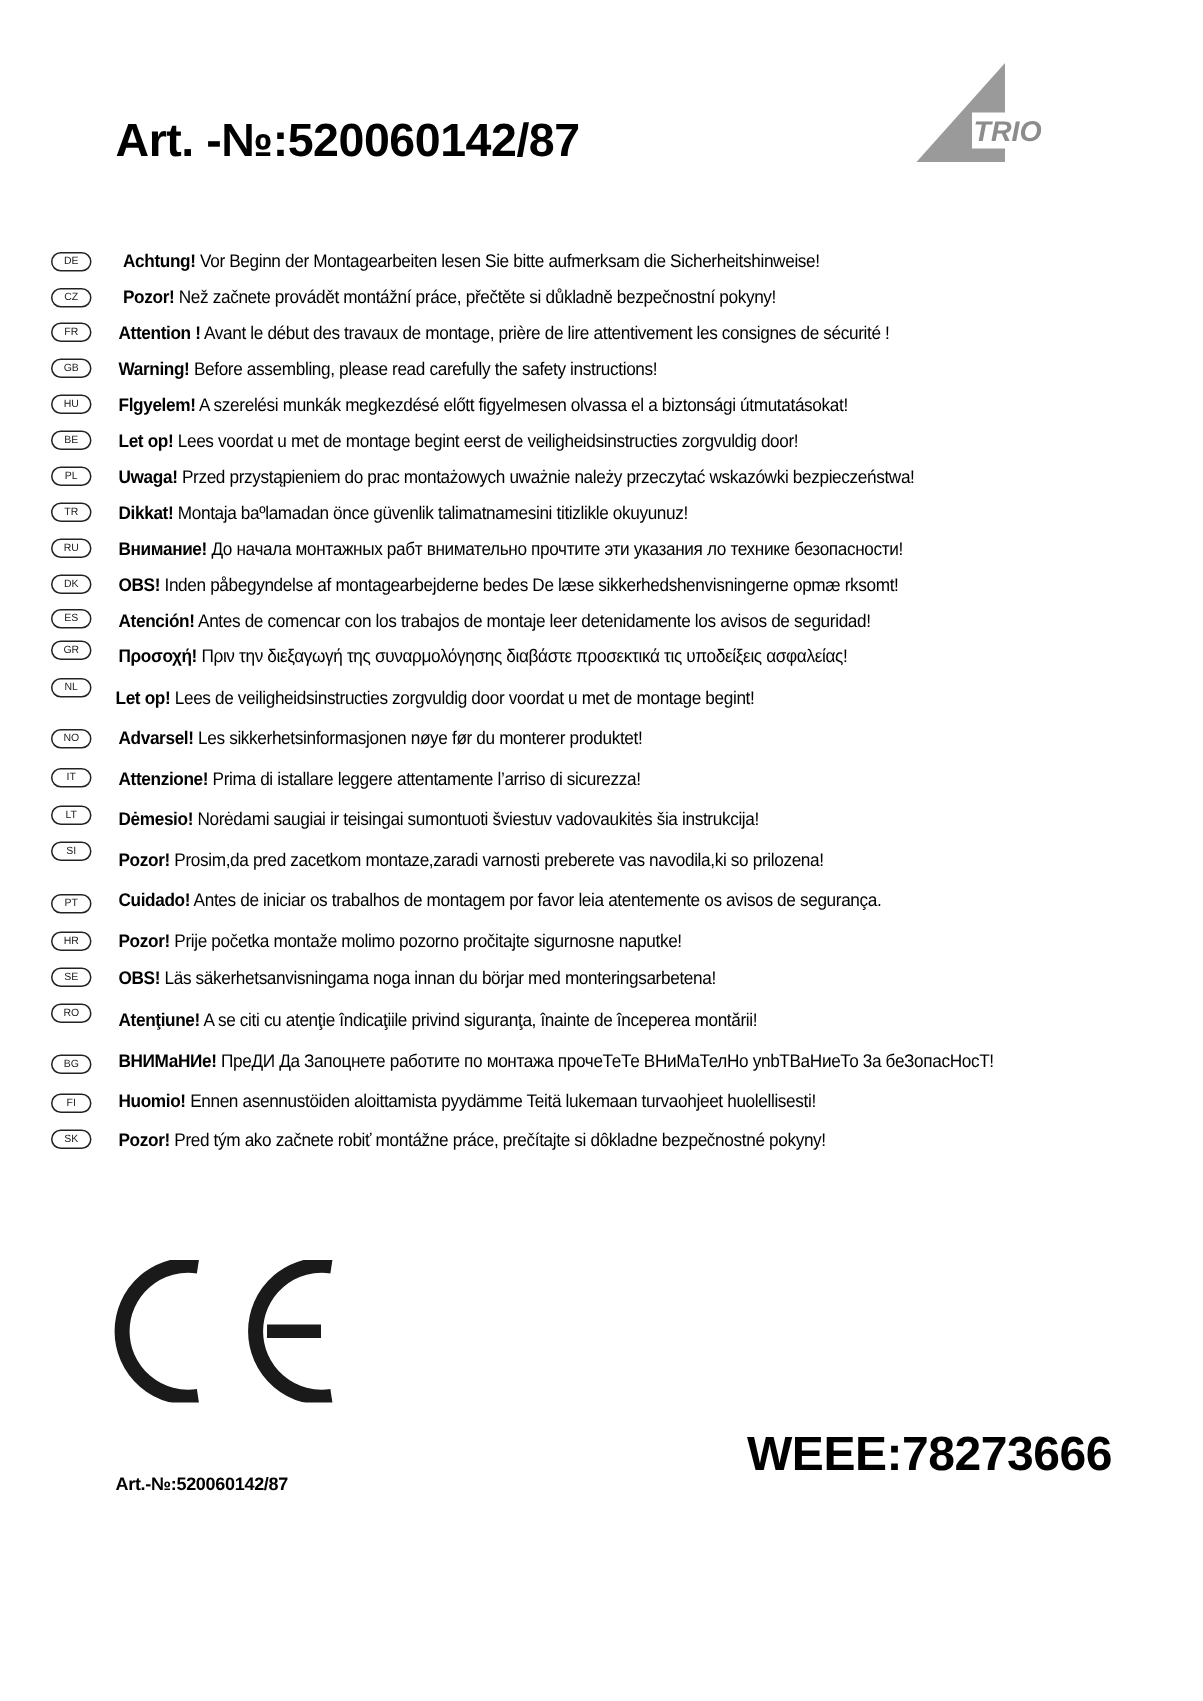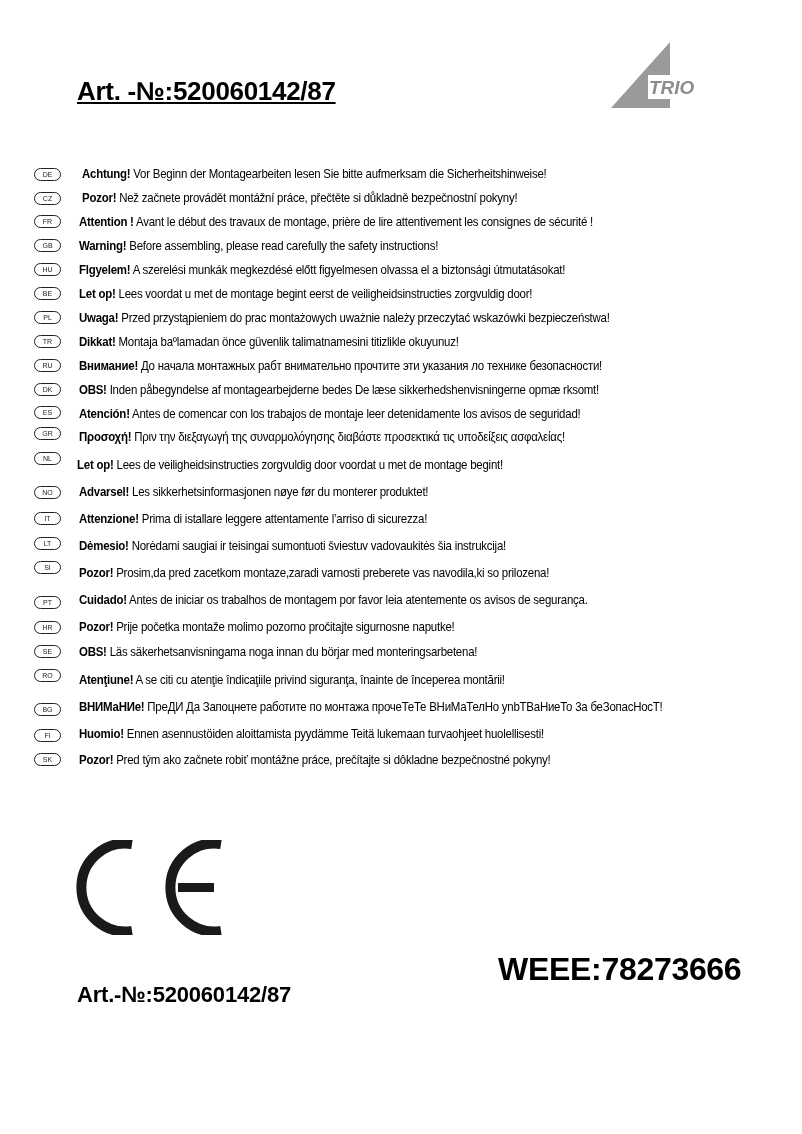--- a/index.html
+++ b/index.html
@@ -1,31 +1,31 @@
 <!DOCTYPE html>
 <html><head>
   <meta charset="utf-8">
   <style>
     html, body { margin: 0; padding: 0; background: #ffffff; }
     body { width: 802px; height: 1134px; position: relative; overflow: hidden;
            font-family: "Liberation Sans", "DejaVu Sans", sans-serif; color: #000; }
-    .art-title { position: absolute; left: 77px; top: 76px; font-size: 26px; font-weight: bold;
-                 letter-spacing: -0.3px; white-space: nowrap; text-decoration: underline; }
+    .art-title { position: absolute; left: 77px; top: 76px; font-size: 31px; font-weight: bold;
+                 letter-spacing: -0.3px; white-space: nowrap; }
     .logo { position: absolute; left: 608px; top: 40px; width: 100px; height: 70px; }
     .row { position: absolute; left: 34px; height: 18px; white-space: nowrap; }
     .badge { position: absolute; left: 0; width: 25px; height: 11px; border: 1px solid #222;
              border-radius: 7px; font-size: 7px; line-height: 11px; text-align: center;
              color: #222; background: #fff; }
     .line { position: absolute; left: 45px; top: 0; font-size: 12.2px; line-height: 16px;
             letter-spacing: -0.25px; transform: scaleX(0.94); transform-origin: left top; }
     .line b { font-weight: bold; }
     .ce { position: absolute; left: 76px; top: 840px; width: 150px; height: 95px; }
     .weee { position: absolute; left: 498px; top: 951px; font-size: 32px; font-weight: bold;
             letter-spacing: -0.3px; white-space: nowrap; }
-    .art-bottom { position: absolute; left: 77px; top: 982px; font-size: 22px; font-weight: bold;
+    .art-bottom { position: absolute; left: 77px; top: 982px; font-size: 12px; font-weight: bold;
                   letter-spacing: -0.2px; white-space: nowrap; }
   </style>
 </head>
 <body>
 
 <div class="art-title">Art. -№:520060142/87</div>
 
 <svg class="logo" viewBox="0 0 100 70">
   <polygon points="3,68 62,2 62,68" fill="#9a9a9a"></polygon>
   <rect x="40" y="35" width="48" height="24" fill="#ffffff"></rect>

